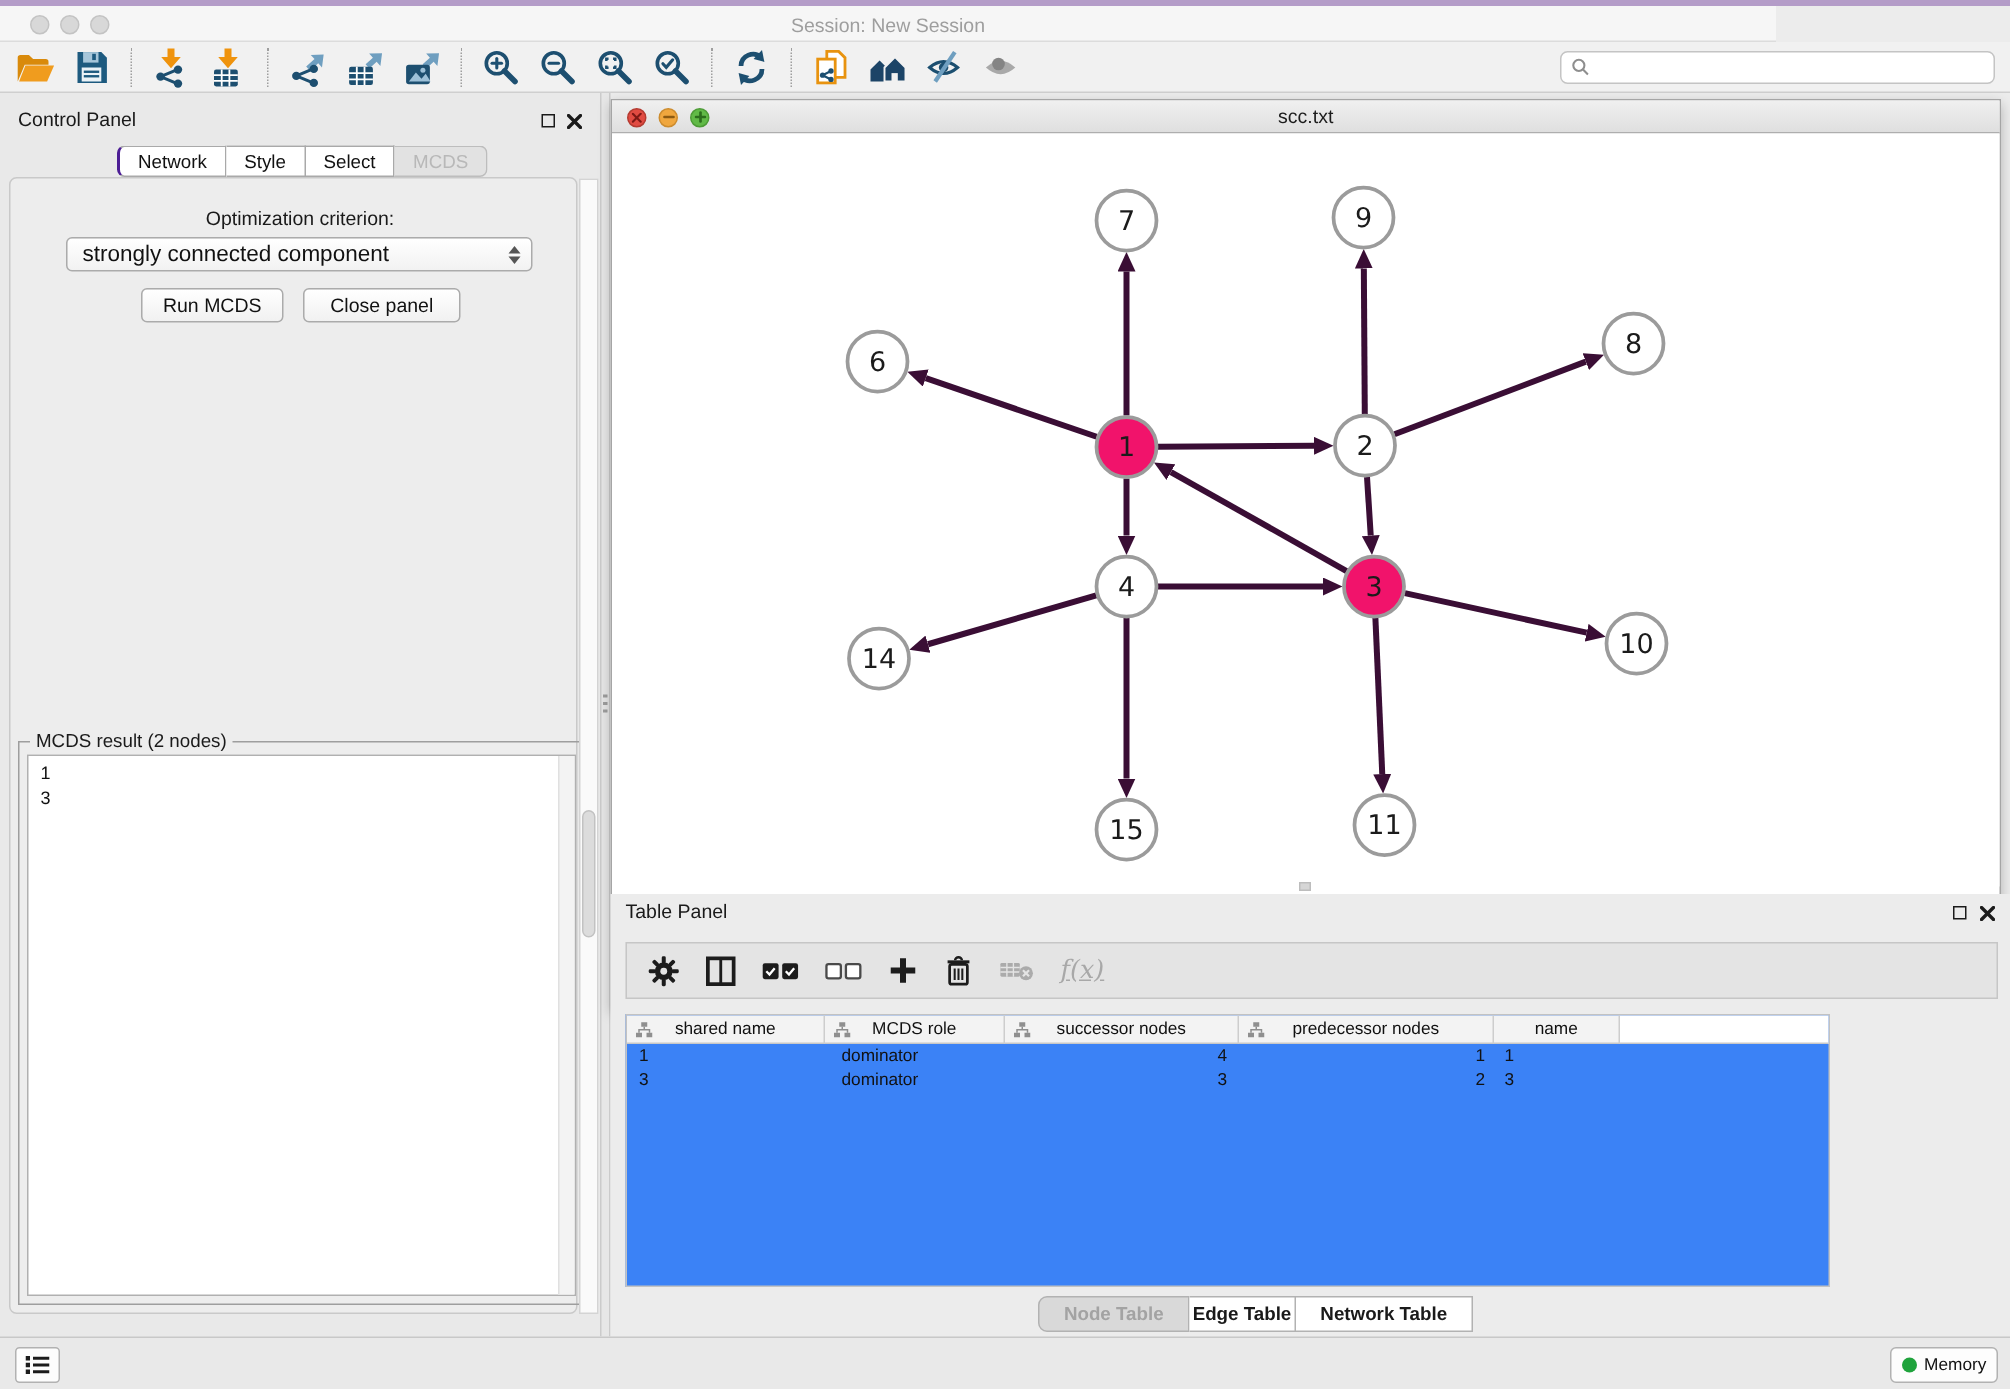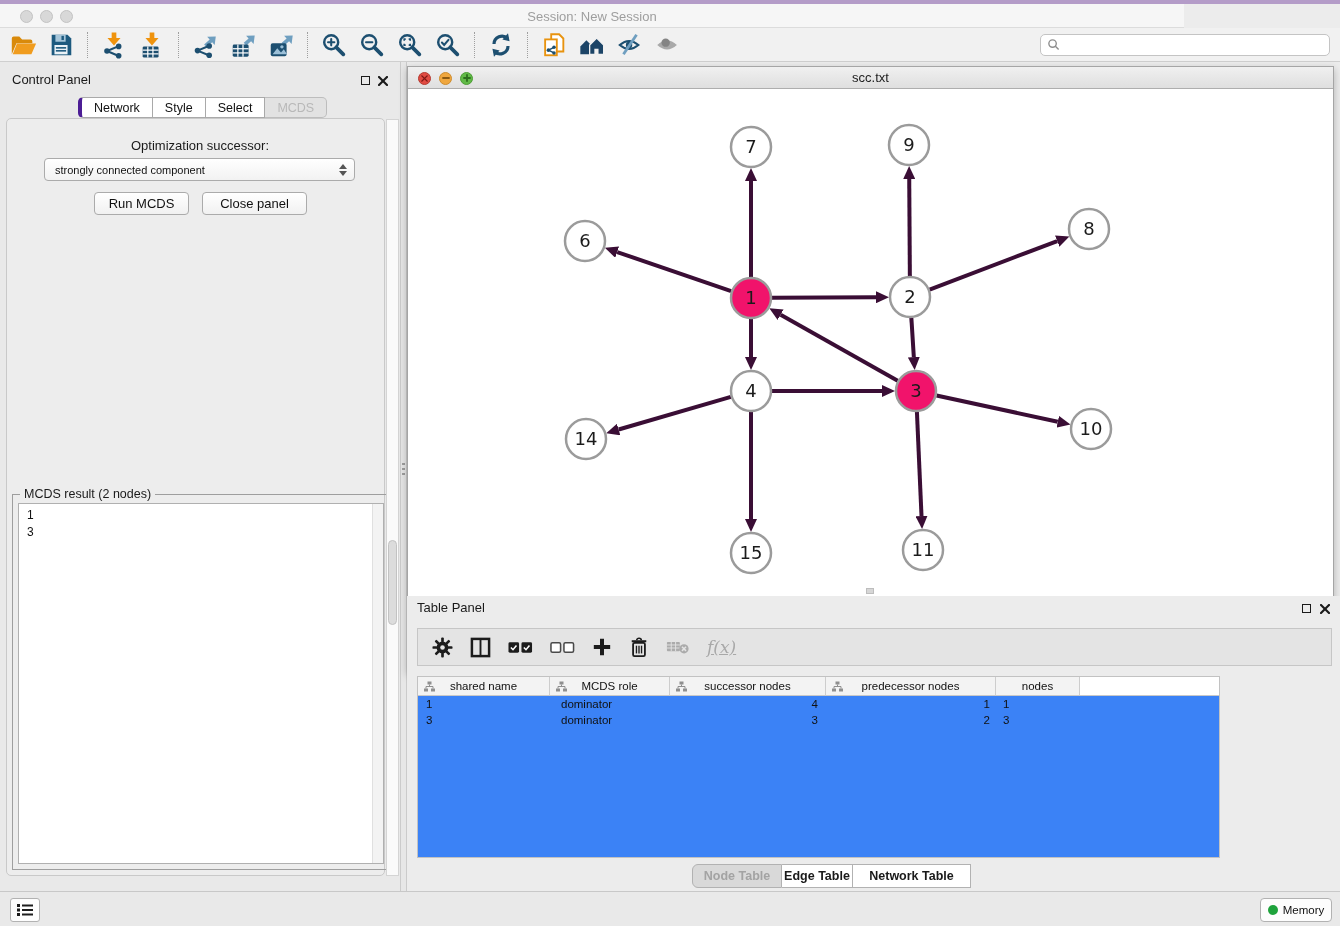--- a/index.html
+++ b/index.html
@@ -20,26 +20,26 @@
   .searchbox input { border:none; outline:none; flex:1; font-size:12px; height:18px; background:transparent; font-family:"Liberation Sans",sans-serif; }
 
   
   .cpanel { position:absolute; left:0; top:62px; width:400px; height:829px; background:#e9e9e9; }
   .cp-title { position:absolute; left:12px; top:10px; font-size:13px; color:#1a1a1a; }
   .float-box { position:absolute; width:9px; height:9px; border:1.5px solid #1a1a1a; top:14px; }
   .xicon { position:absolute; width:10px; height:10px; top:14px; }
   .xicon svg { display:block; }
   .cp-tabs { position:absolute; left:78px; top:35px; height:21px; display:flex; }
   .cp-tab { height:21px; border:1px solid #a9a9a9; border-left:none; background:#fff; font-size:12.5px; display:flex; align-items:center; justify-content:center; padding:0 12px; color:#111; }
-  .cp-tab.first { border-left:4px solid #4c1d95; border-radius:5px 0 0 5px; }
+  .cp-tab.first { border-left:2px solid #4c1d95; border-radius:5px 0 0 5px; }
   .cp-tab.last { border-radius:0 5px 5px 0; }
   .cp-tab.disabled { background:#e2e2e2; color:#b8b8b8; border-color:#bdbdbd; }
   .cp-content { position:absolute; left:6px; top:56px; width:379px; height:758px; background:#ededed; border:1px solid #c9c9c9; border-radius:5px; }
   .opt-label { position:absolute; left:0; width:100%; top:76px; text-align:center; font-size:13px; color:#1a1a1a; }
-  .combo { position:absolute; left:44px; top:96px; width:311px; height:23px; background:linear-gradient(#ffffff,#f2f2f2); border:1px solid #ababab; border-radius:4px; display:flex; align-items:center; font-size:11px; color:#111; padding-left:10px; }
+  .combo { position:absolute; left:44px; top:96px; width:311px; height:23px; background:linear-gradient(#ffffff,#f2f2f2); border:1px solid #ababab; border-radius:4px; display:flex; align-items:center; font-size:15px; color:#111; padding-left:10px; }
   .combo .stepper { margin-left:auto; margin-right:7px; display:flex; flex-direction:column; gap:2px; }
   .combo .stepper i { width:0; height:0; border-left:4px solid transparent; border-right:4px solid transparent; display:block; }
   .combo .up { border-bottom:5px solid #555; }
   .combo .down { border-top:5px solid #555; }
   .btn { position:absolute; top:130px; height:23px; background:linear-gradient(#ffffff,#f1f1f1); border:1px solid #ababab; border-radius:4px; font-size:13px; color:#111; display:flex; align-items:center; justify-content:center; }
   .groupbox { position:absolute; left:12px; top:432px; width:378px; height:376px; border:1px solid #9e9e9e; }
   .group-legend { position:absolute; top:-8px; left:7px; background:#ededed; padding:0 4px; font-size:12.5px; color:#1a1a1a; }
   .result-area { position:absolute; left:5px; top:8px; right:5px; bottom:5px; background:#fff; border:1px solid #b0b0b0; font-size:12px; color:#111; line-height:17px; padding:3px 0 0 8px; }
   .result-scroll { position:absolute; right:0; top:0; bottom:0; width:11px; background:#f3f3f3; border-left:1px solid #e0e0e0; }
   .cp-scrolltrack { position:absolute; left:386px; top:57px; width:13px; height:757px; background:#fafafa; border:1px solid #d4d4d4; }
@@ -282,21 +282,21 @@
           </g>
         </svg>
     </span>
     <div class="cp-tabs">
       <div class="cp-tab first">Network</div>
       <div class="cp-tab">Style</div>
       <div class="cp-tab">Select</div>
       <div class="cp-tab last disabled">MCDS</div>
     </div>
     <div class="cp-content"></div>
-    <div class="opt-label">Optimization successor:</div>
+    <div class="opt-label">Optimization criterion:</div>
     <div class="combo">
       <span>strongly connected component</span>
       <span class="stepper">
           <i class="up"></i>
           <i class="down"></i>
         </span>
     </div>
     <div class="btn" style="left:94px; width:95px;">Run MCDS</div>
     <div class="btn" style="left:202px; width:105px;">Close panel</div>
     <div class="groupbox">
@@ -522,42 +522,42 @@
                 <g fill="#8f8f8f">
                   <rect x="3.5" y="0.5" width="4" height="3"></rect>
                   <rect x="0" y="7.5" width="4" height="3"></rect>
                   <rect x="7" y="7.5" width="4" height="3"></rect>
                 </g>
                 <path d="M5.5 3.5 v2 M2 7.5 v-2 h7 v2" stroke="#8f8f8f" stroke-width="1" fill="none"></path>
               </svg></span>
           <span>predecessor nodes</span>
         </div>
         <div class="hcell" style="width:84px">
-          <span>nodes</span>
+          <span>name</span>
         </div>
         <div class="hfill"></div>
       </div>
       <div class="tp-row">
         <div class="c c0">1</div>
         <div class="c c1">dominator</div>
         <div class="c c2">4</div>
         <div class="c c3">1</div>
         <div class="c c4">1</div>
       </div>
       <div class="tp-row">
         <div class="c c0">3</div>
         <div class="c c1">dominator</div>
         <div class="c c2">3</div>
         <div class="c c3">2</div>
         <div class="c c4">3</div>
       </div>
     </div>
 
     <div class="tp-tabs">
-      <div class="tp-tab first selected" style="width:90px">Node Table</div>
+      <div class="tp-tab first selected" style="width:101px">Node Table</div>
       <div class="tp-tab" style="width:71px">Edge Table</div>
       <div class="tp-tab" style="width:118px">Network Table</div>
       <div class="tp-tab last" style="width:66px">Motifs</div>
     </div>
   </div>
 
   <div class="statusbar">
     <div class="list-btn">
       <svg width="16" height="14" viewBox="0 0 16 14">
           <g fill="#1c1c1c">

